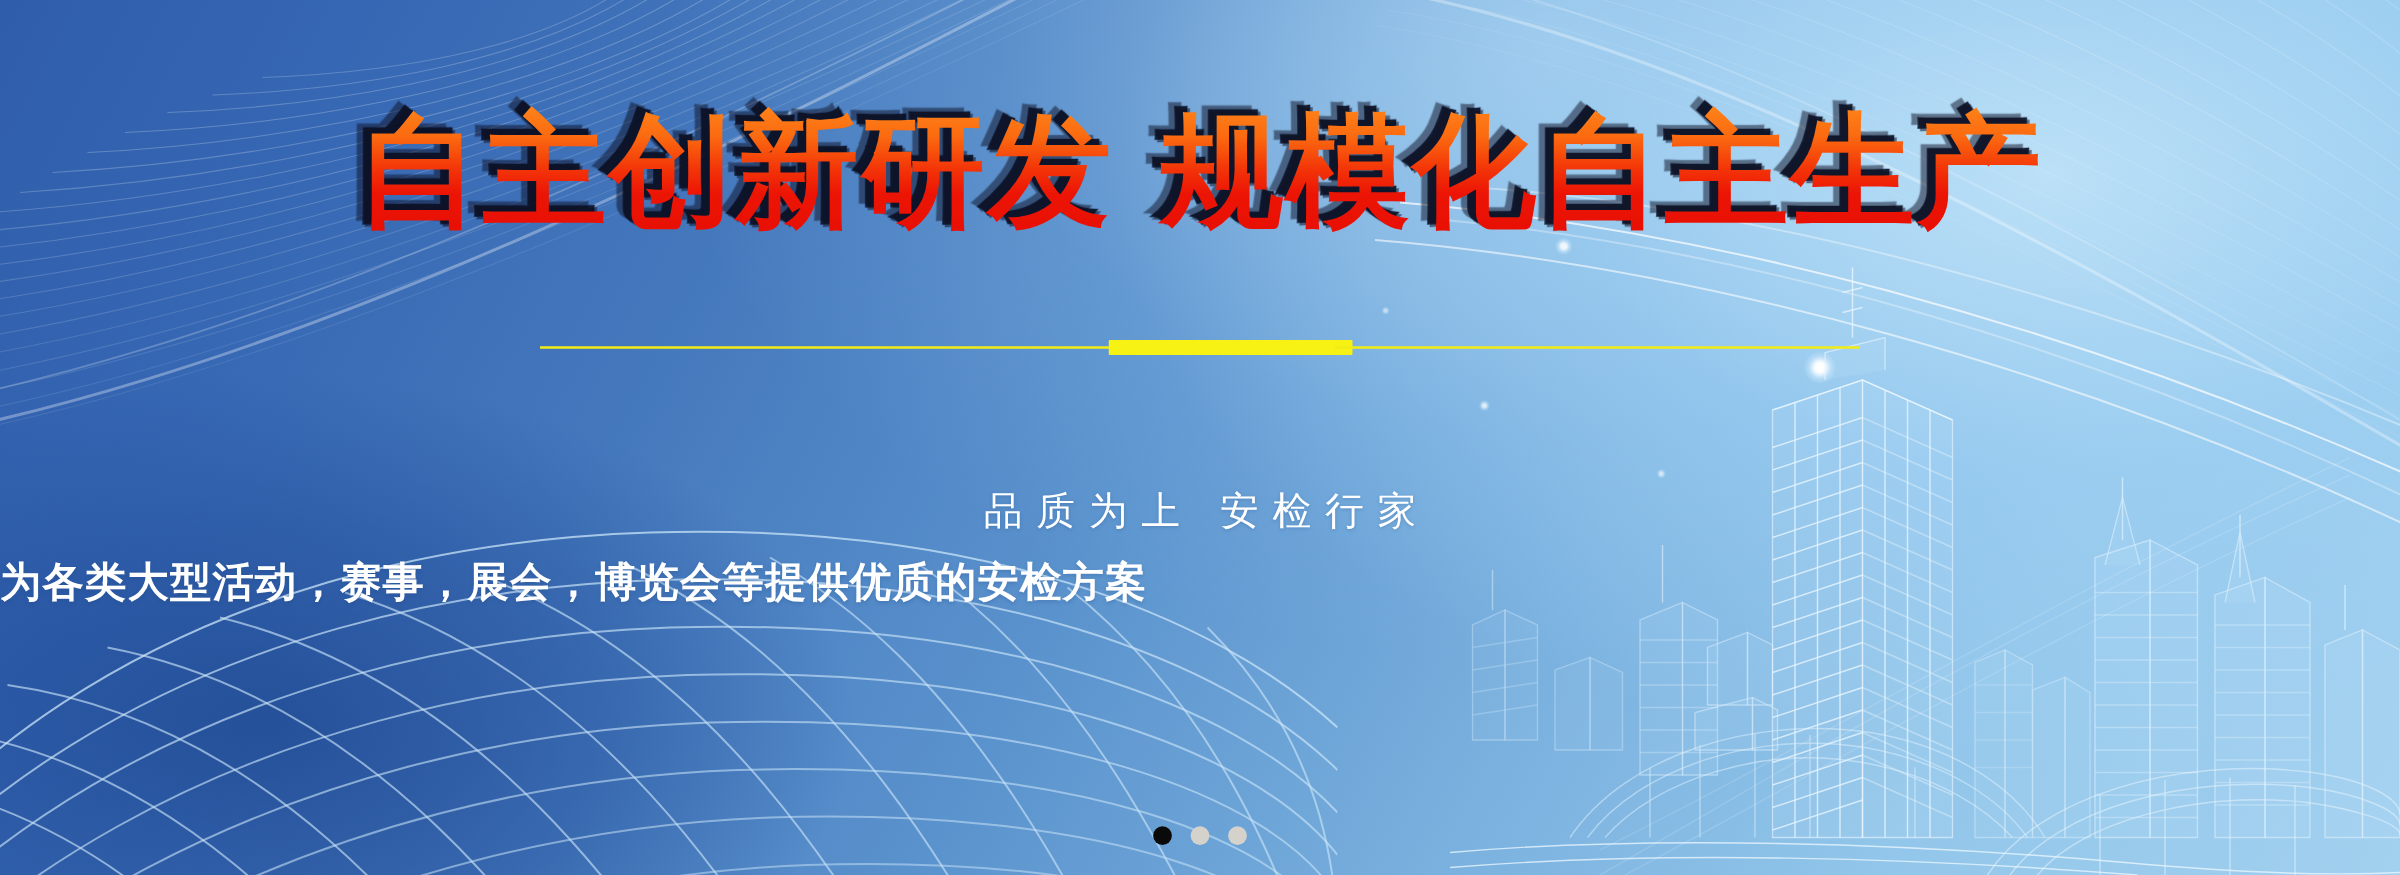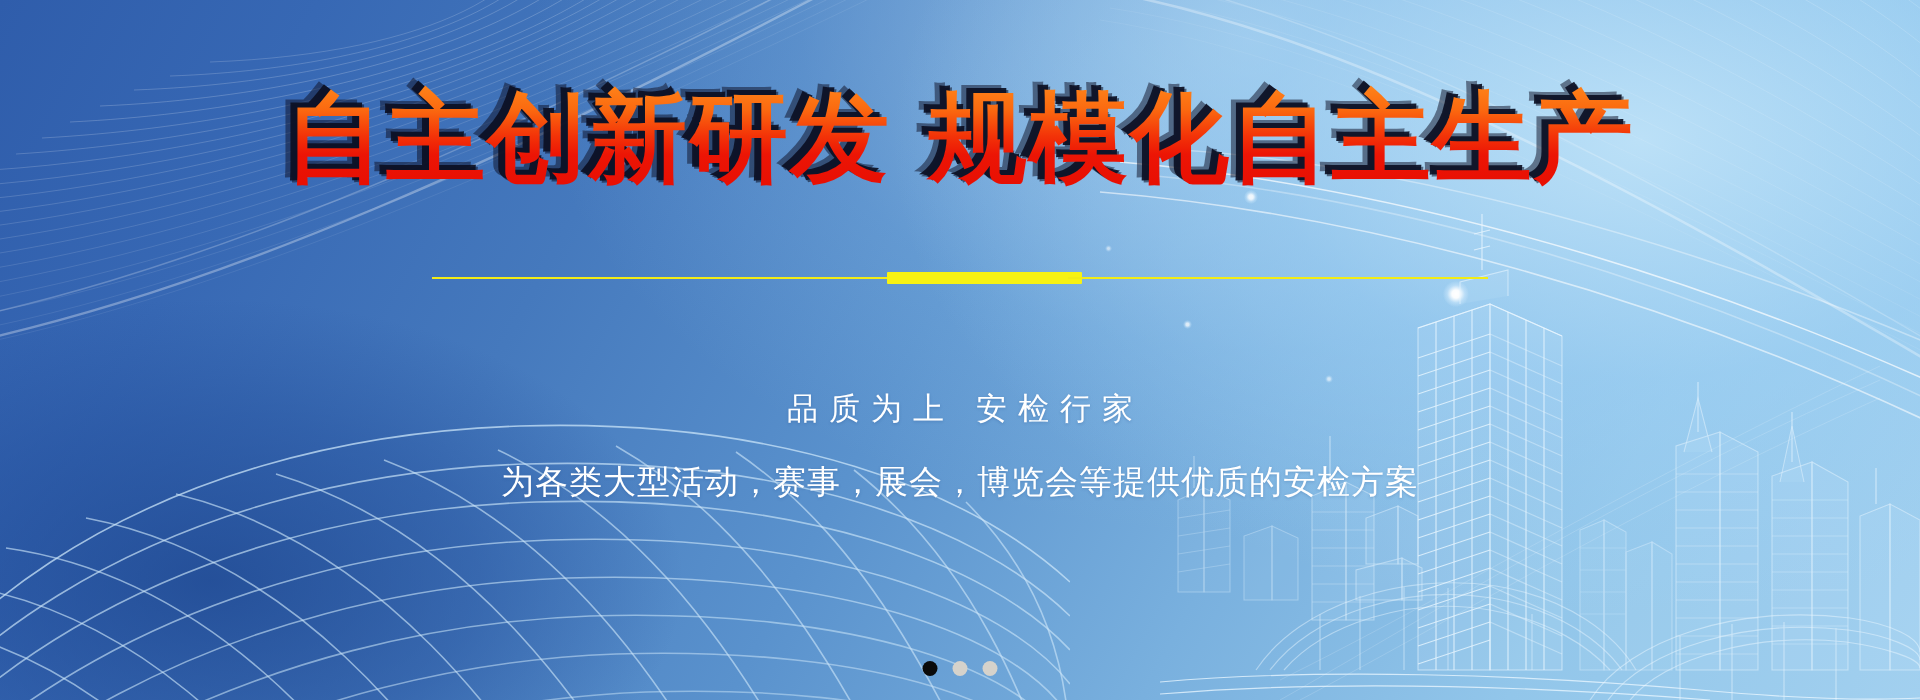--- a/index.html
+++ b/index.html
@@ -92,26 +92,25 @@
   .tagline-main {
     position:absolute; left:0; top:388px; width:1920px;
     text-align:center; white-space:nowrap;
     font-family:"DejaVu Sans","Liberation Sans",sans-serif;
     font-size:31px; font-weight:normal; color:#ffffff;
     letter-spacing:11px; text-indent:11px;
     text-shadow:0 1px 3px rgba(30,70,130,0.28);
   }
   .tagline-sub {
     position:absolute; left:0; top:444px; width:1920px;
-    text-align:center; white-space:nowrap;
+    white-space:nowrap;
     font-family:"DejaVu Sans","Liberation Sans",sans-serif;
-    font-size:33px; font-weight:normal; color:#ffffff;
+    font-size:33px; font-weight:bold; color:#ffffff;
     letter-spacing:1px;
     text-shadow:0 1px 3px rgba(30,70,130,0.25);
-    margin-top:16px;
   }
 
   
   .dots {
     position:absolute; left:50%; top:661px; transform:translateX(-50%);
     display:flex; align-items:center; gap:15px;
   }
   .dot { width:15px; height:15px; border-radius:50%; background:#d5d2cb; cursor:pointer; }
   .dot.active { background:#0a0a0a; }
 </style>

